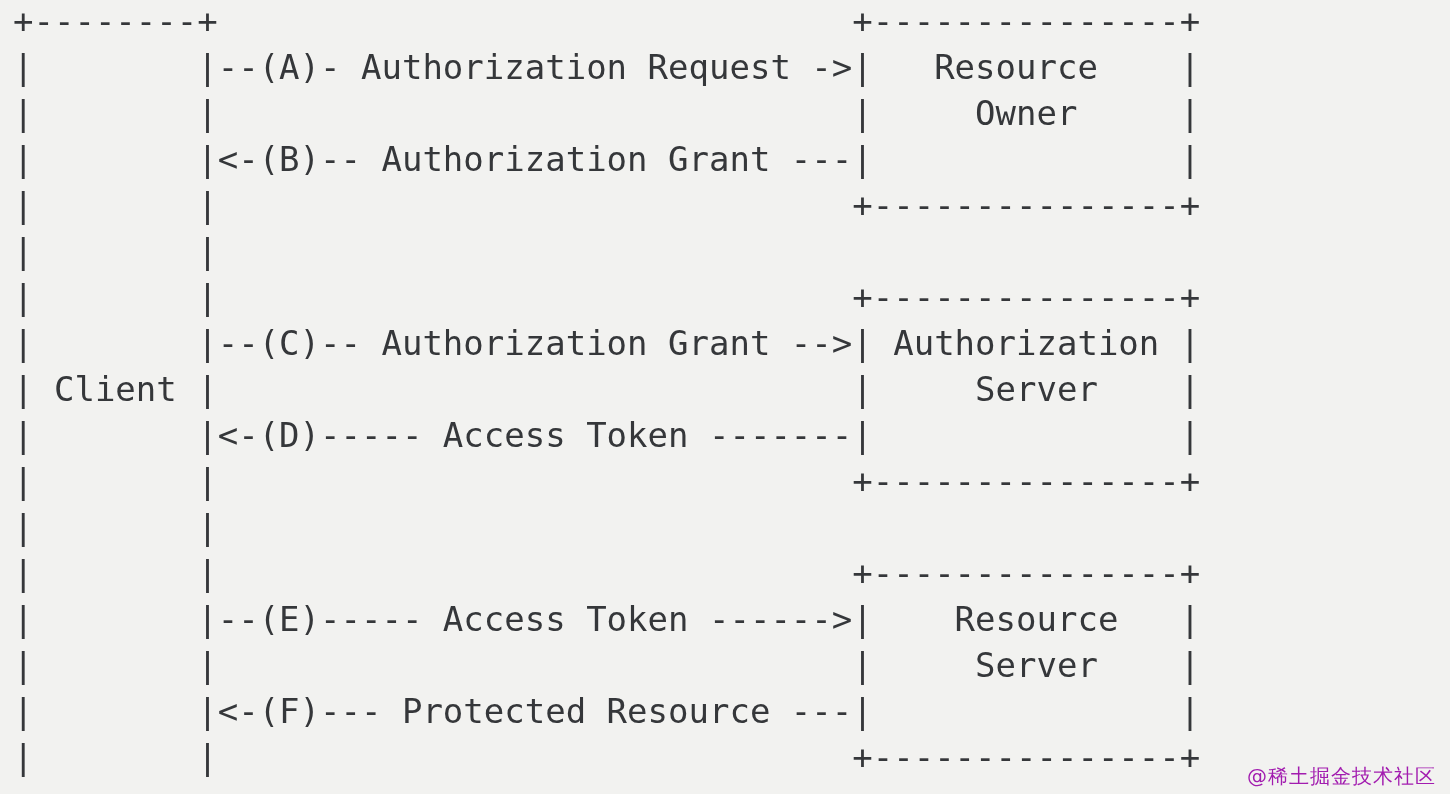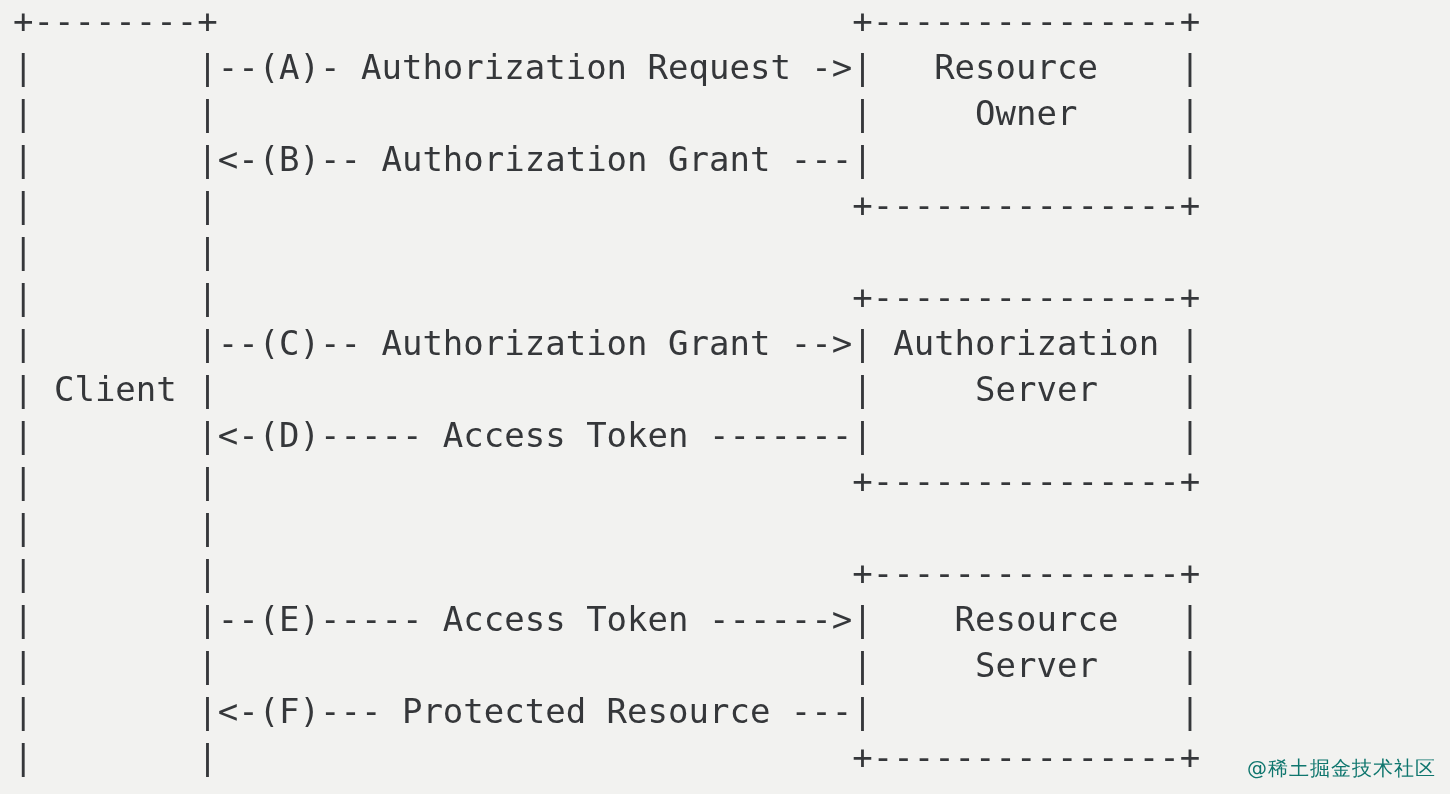--- a/index.html
+++ b/index.html
@@ -32,24 +32,24 @@
     font-size: 34px;
     line-height: 46px;
     letter-spacing: 0px;
     color: #35373a;
     font-weight: 400;
     -webkit-font-smoothing: antialiased;
   }
   #watermark {
     position: absolute;
     right: 14px;
-    bottom: 12px;
+    bottom: 4px;
     font-family: "DejaVu Sans", "Liberation Sans", sans-serif;
     font-size: 20px;
-    color: #0f766e;
+    color: #a21caf;
     letter-spacing: 1px;
     white-space: nowrap;
     user-select: none;
   }
 </style>
 </head>
 <body>
 
 <div id="diagram-root">
 

